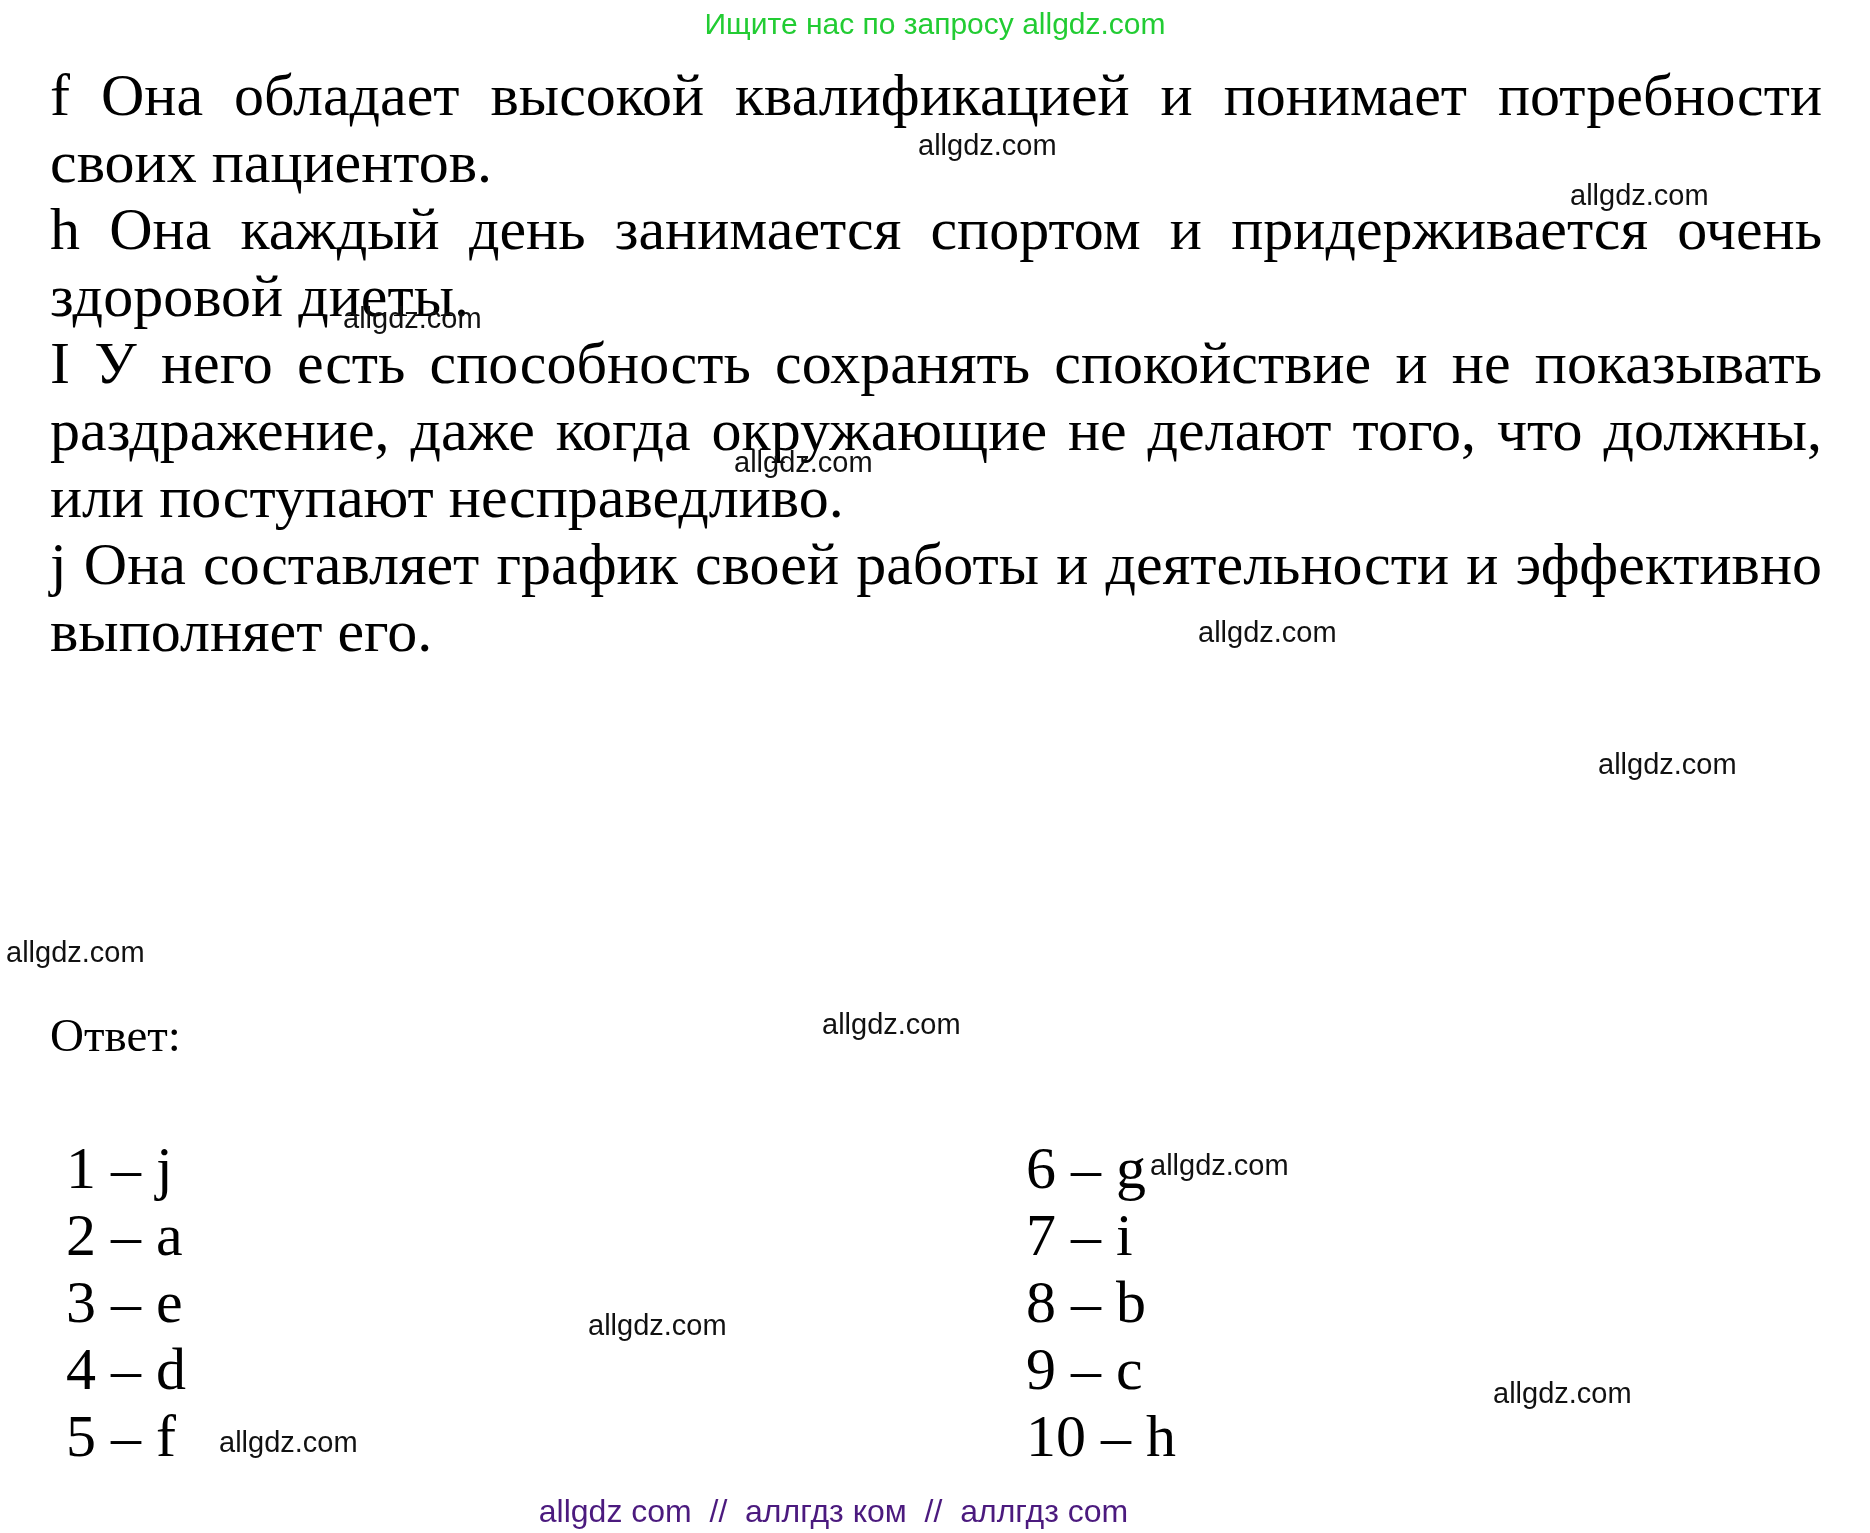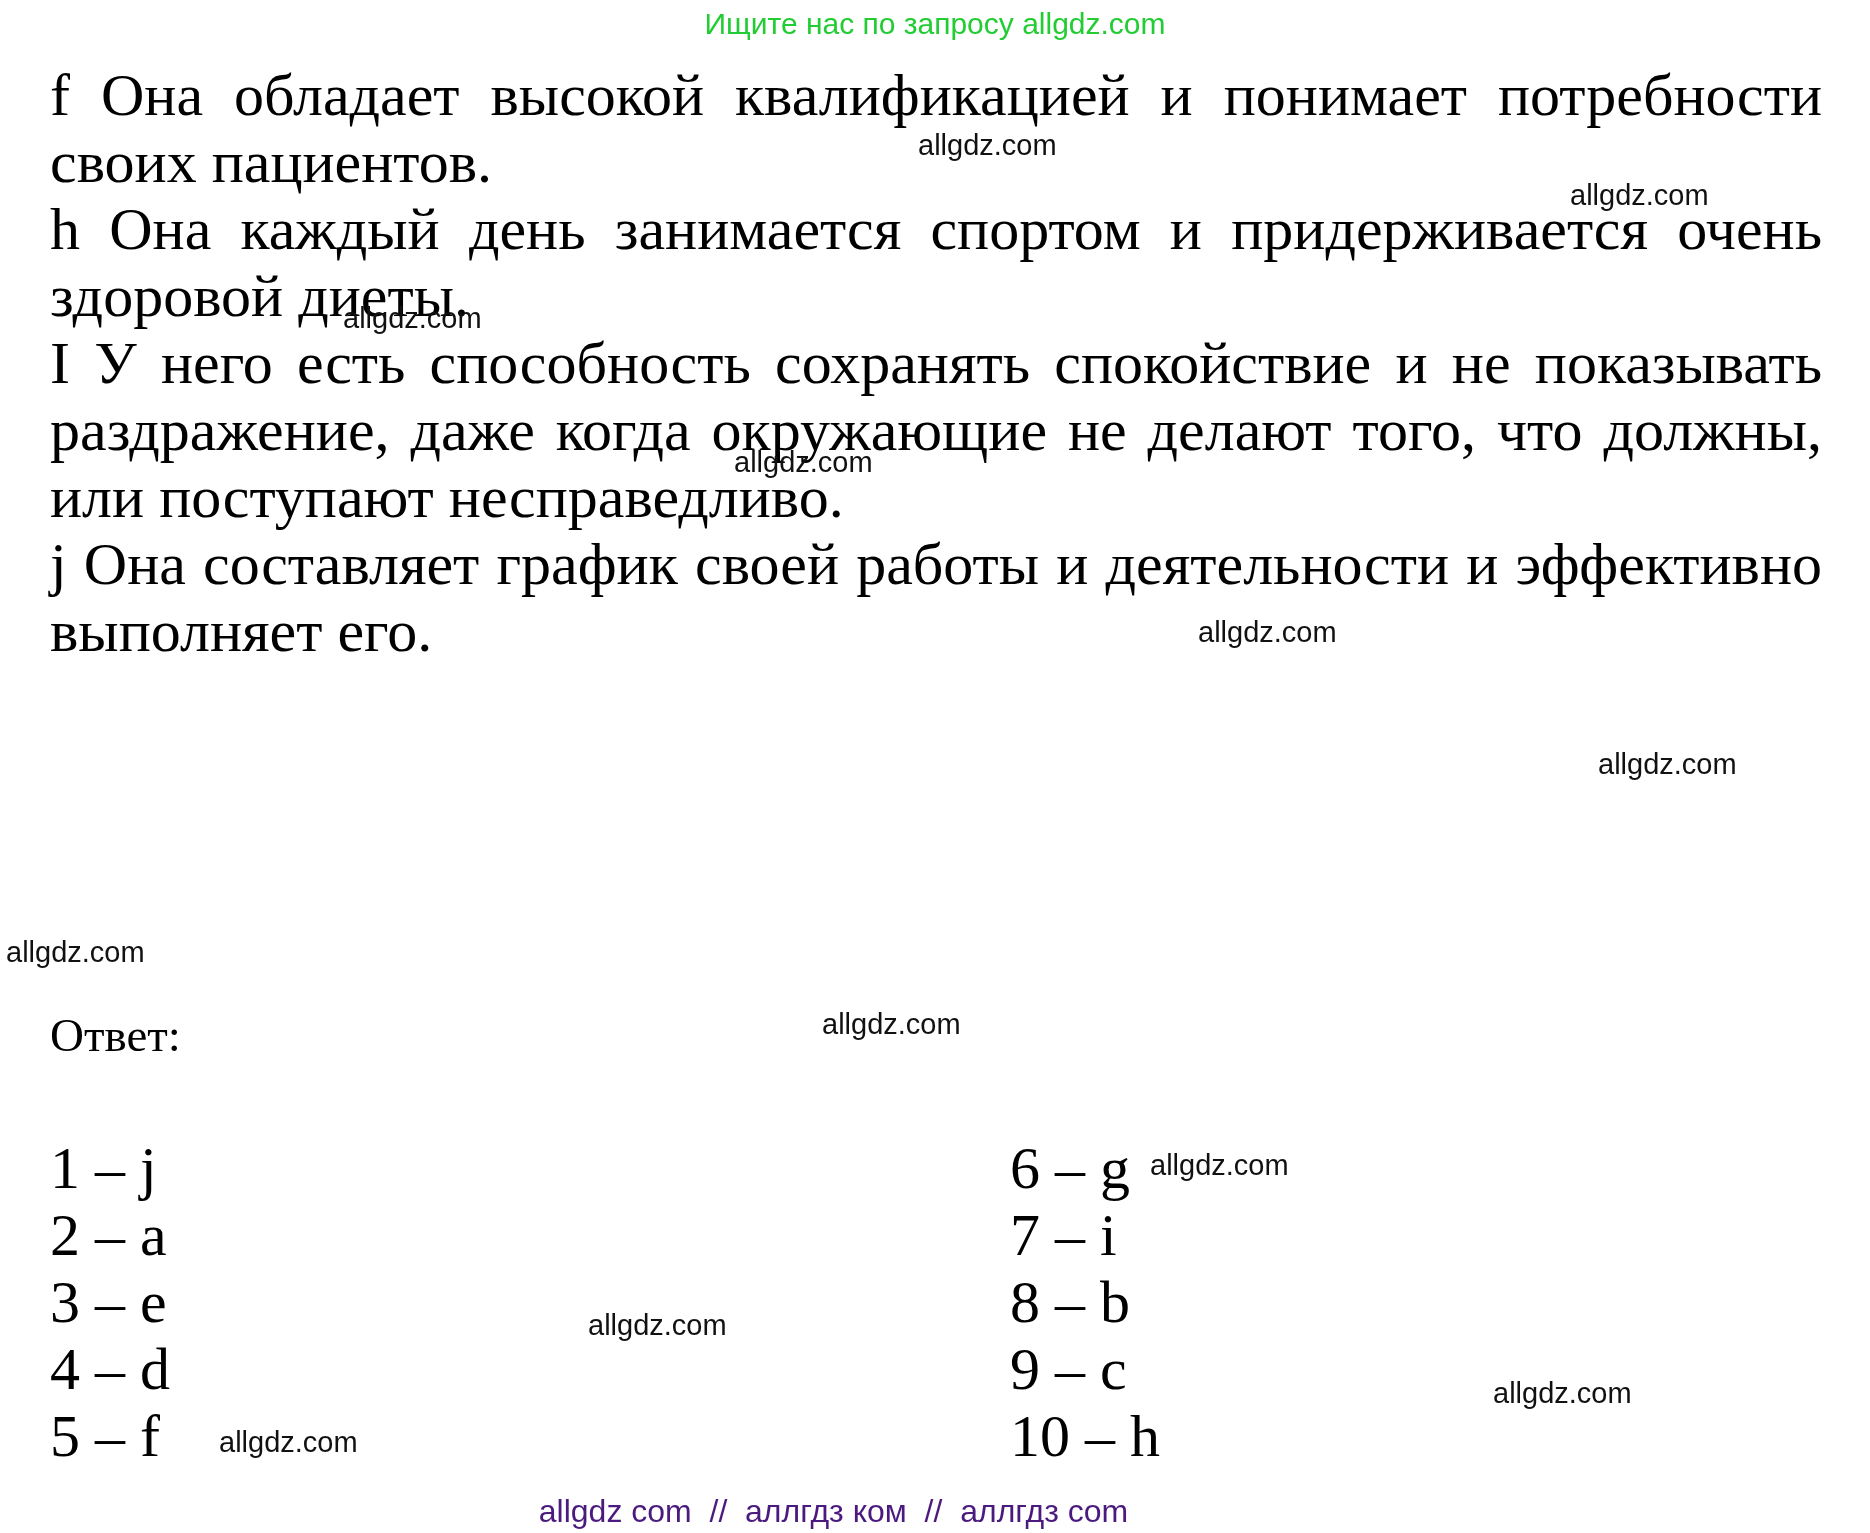--- a/index.html
+++ b/index.html
@@ -49,20 +49,21 @@
     line-height: 67px;
     color: #000000;
   }
   .answer-col {
     position: absolute;
     top: 1135px;
     font-family: "Liberation Serif", serif;
     font-size: 60px;
     line-height: 67px;
     color: #000000;
+    margin-left: 16px;
   }
   .answer-col.left { left: 50px; }
   .answer-col.right { left: 1010px; }
   .answer-row { white-space: nowrap; }
   .wm {
     position: absolute;
     font-family: "Liberation Sans", sans-serif;
     font-size: 29px;
     line-height: 29px;
     color: #111111;

